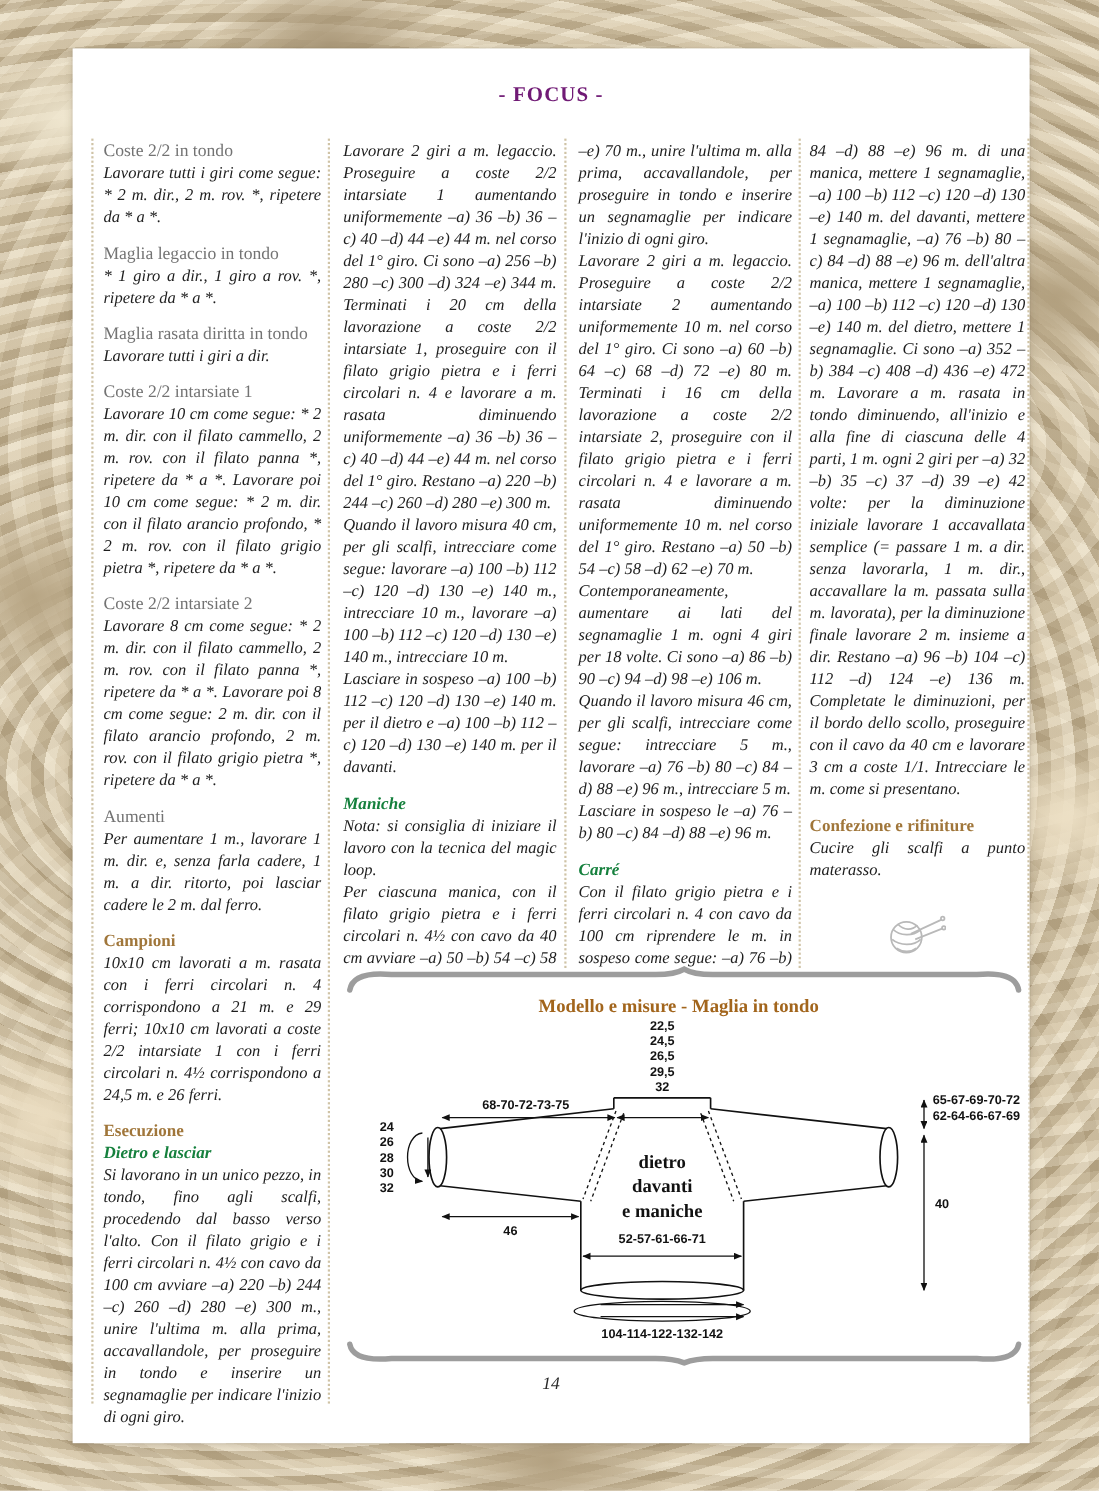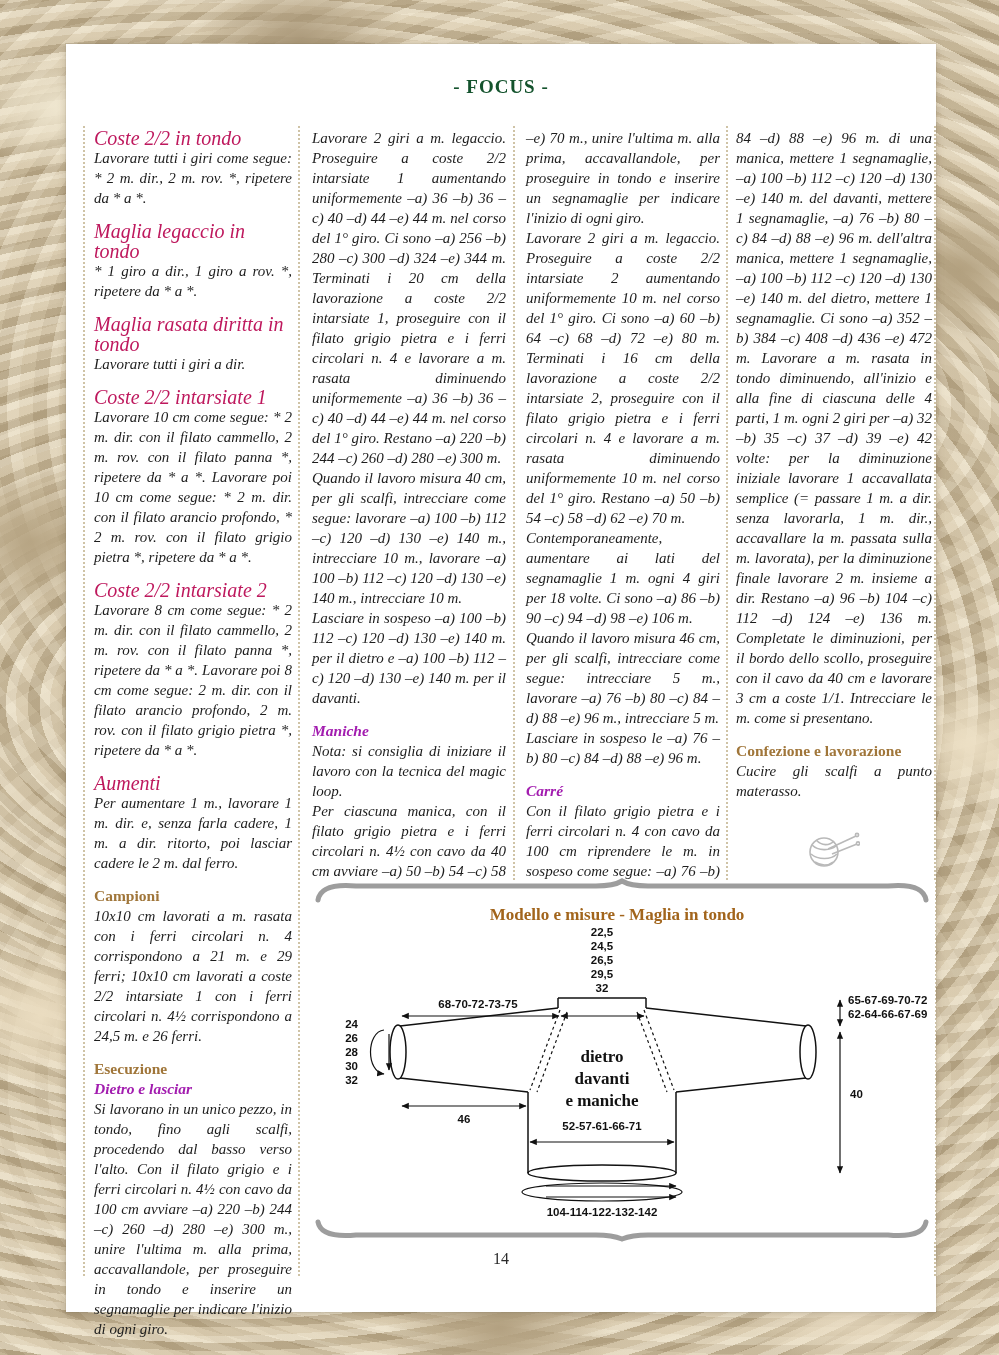--- a/index.html
+++ b/index.html
@@ -20,52 +20,52 @@
       repeating-radial-gradient(ellipse 95px 65px at 78% 30%, rgba(244,236,216,.5) 0 12px, rgba(164,147,116,.38) 12px 26px, rgba(216,202,174,.45) 26px 40px),
       repeating-radial-gradient(ellipse 100px 70px at 50% 80%, rgba(238,228,205,.5) 0 12px, rgba(176,160,130,.4) 12px 25px, rgba(226,213,187,.45) 25px 40px);
     font-family:"Liberation Serif", serif;
   }
   .page{
     position:absolute;left:66px;top:44px;width:870px;height:1268px;
     background:#ffffff;box-shadow:0 0 0 1px rgba(0,0,0,.04), 0 2px 8px rgba(90,75,50,.25);
   }
   .focus{
     position:absolute;top:32px;left:0;width:100%;text-align:center;
-    font-weight:bold;font-size:19px;letter-spacing:1px;color:#14532d;
+    font-weight:bold;font-size:19px;letter-spacing:1px;color:#701a75;
   }
   .rule{position:absolute;width:0;border-left:2px dotted #cfc3a6;top:82px;}
   .r1{left:17px;height:1150px;}
   .r2{left:232px;height:1150px;}
   .r3{left:447px;height:754px;}
   .r4{left:660px;height:754px;}
   .r5{left:868px;height:1150px;}
   .col{position:absolute;top:84px;font-size:15px;line-height:20px;color:#1d1d1d;}
   .c1{left:28px;width:198px;}
   .c2{left:246px;width:194px;}
   .c3{left:460px;width:194px;}
   .c4{left:670px;width:196px;}
   .col p{margin:0;text-align:justify;font-style:italic;}
   .blk{margin-top:13px;}
   .blk:first-child{margin-top:0;}
-  .hi{color:#be185d;font-style:italic;font-size:20px;line-height:20px;}
+  .hi{color:#737373;font-size:16px;line-height:20px;}
   .hb{color:#a0763a;font-weight:bold;font-size:15.5px;line-height:20px;}
-  .hki{color:#a21caf;font-weight:bold;font-style:italic;font-size:15.5px;line-height:20px;}
+  .hki{color:#15803d;font-weight:bold;font-style:italic;font-size:15.5px;line-height:20px;}
   .yarn{margin:26px 0 0 62px;}
   .diagram{
     position:absolute;left:244px;top:836px;width:625px;height:360px;background:#fff;text-align:center;
   }
   .diagram svg{display:block;overflow:visible;}
   .ln{stroke:#111;stroke-width:1.5;fill:none;}
   .thin{stroke:#111;stroke-width:1.2;fill:none;}
   .dash{stroke:#111;stroke-width:1.2;fill:none;stroke-dasharray:3,3;}
   .brace{stroke:#9d9d9d;stroke-width:5;fill:none;stroke-linecap:round;}
   .num{font:bold 11.5px "Liberation Sans", sans-serif;fill:#111;}
   .dt{font:bold 17px "Liberation Serif", serif;fill:#a2651c;}
   .bl{font:bold 17px "Liberation Serif", serif;fill:#111;}
-  .footer{position:absolute;top:1206px;left:0;width:100%;text-align:center;font-size:16px;color:#2a2a2a;}
+  .footer{position:absolute;top:1206px;left:0;width:100%;text-align:center;font-size:16px;color:#2a2a2a;font-style:italic;}
   .yarnsvg{stroke:#b9b9b9;fill:none;stroke-width:1.6;}
 </style>
 </head>
 <body>
 
 <div class="page">
 
   <div class="focus">- FOCUS -</div>
 
   <div class="rule r1"></div>
@@ -135,21 +135,21 @@
         <div class="hki">Carré</div>
       <p>Con il filato grigio pietra e i ferri circolari n. 4 con cavo da 100 cm riprendere le m. in sospeso come segue: –a) 76 –b) 80 –c)</p>
       </div>
   </div>
 
   <div class="col c4">
     <div class="blk">
       <p>84 –d) 88 –e) 96 m. di una manica, mettere 1 segnamaglie, –a) 100 –b) 112 –c) 120 –d) 130 –e) 140 m. del davanti, mettere 1 segnamaglie, –a) 76 –b) 80 –c) 84 –d) 88 –e) 96 m. dell'altra manica, mettere 1 segnamaglie, –a) 100 –b) 112 –c) 120 –d) 130 –e) 140 m. del dietro, mettere 1 segnamaglie. Ci sono –a) 352 –b) 384 –c) 408 –d) 436 –e) 472 m. Lavorare a m. rasata in tondo diminuendo, all'inizio e alla fine di ciascuna delle 4 parti, 1 m. ogni 2 giri per –a) 32 –b) 35 –c) 37 –d) 39 –e) 42 volte: per la diminuzione iniziale lavorare 1 accavallata semplice (= passare 1 m. a dir. senza lavorarla, 1 m. dir., accavallare la m. passata sulla m. lavorata), per la diminuzione finale lavorare 2 m. insieme a dir. Restano –a) 96 –b) 104 –c) 112 –d) 124 –e) 136 m. Completate le diminuzioni, per il bordo dello scollo, proseguire con il cavo da 40 cm e lavorare 3 cm a coste 1/1. Intrecciare le m. come si presentano.</p>
       </div>
     <div class="blk">
-        <div class="hb">Confezione e lavorazione</div>
+        <div class="hb">Confezione e rifiniture</div>
       <p>Cucire gli scalfi a punto materasso.</p>
       </div>
     <div class="yarn">
       <svg class="yarnsvg" width="62" height="46" viewBox="0 0 62 46">
         <circle cx="26" cy="25" r="14"></circle>
         <path d="M14,18 C20,24 32,24 38,19"></path>
         <path d="M13,27 C20,33 33,33 39,27"></path>
         <path d="M17,35 C23,39 30,39 35,35"></path>
         <path d="M18,13 C24,19 31,19 36,14"></path>
         <line x1="30" y1="22" x2="58" y2="9"></line>

